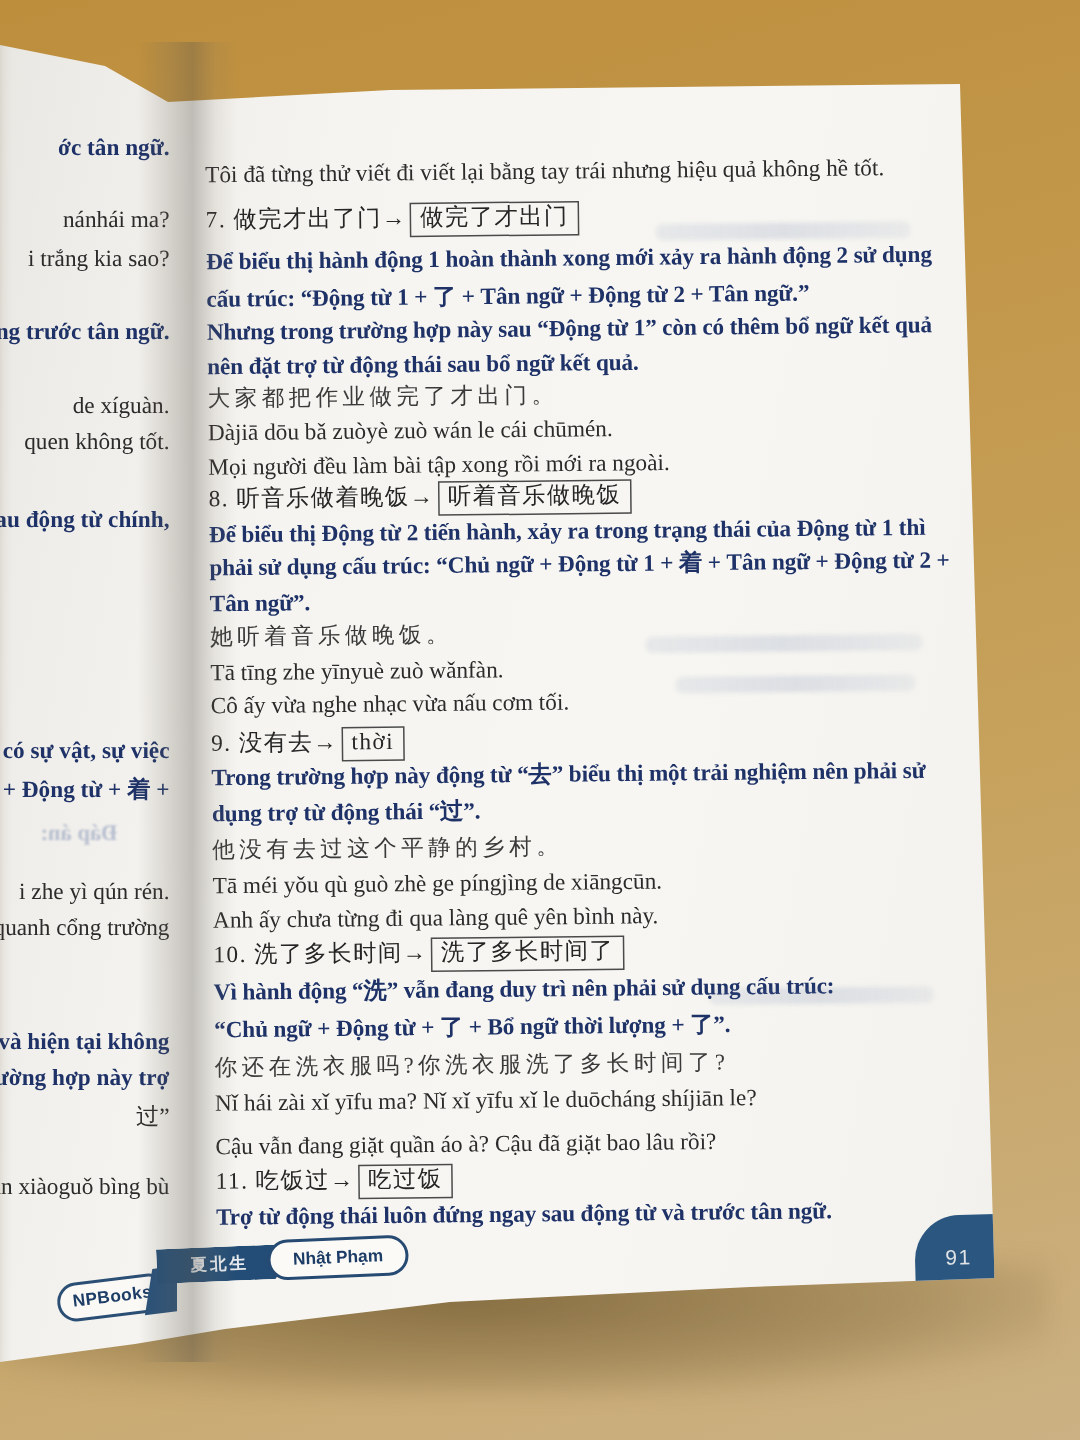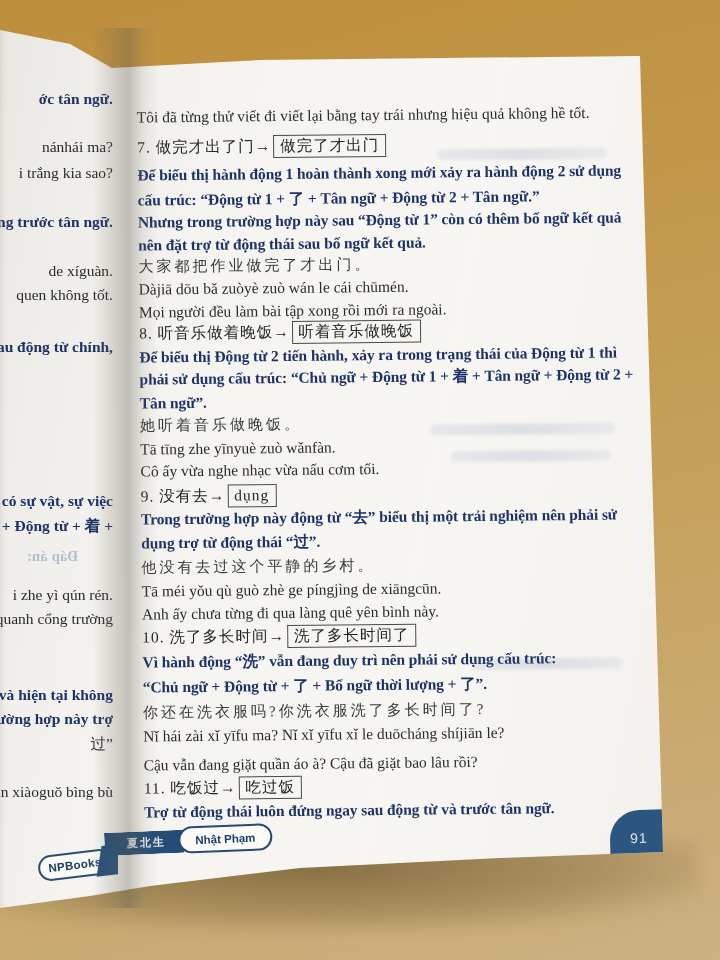--- a/index.html
+++ b/index.html
@@ -133,21 +133,21 @@
           <div class="line zh" style="top: 253px;">大家都把作业做完了才出门。</div>
           <div class="line normal" style="top: 276px;">Dàjiā dōu bǎ zuòyè zuò wán le cái chūmén.</div>
           <div class="line normal" style="top: 299px;">Mọi người đều làm bài tập xong rồi mới ra ngoài.</div>
           <div class="line section" style="top: 320px;"><span>8. 听音乐做着晚饭→</span><span class="box">听着音乐做晚饭</span></div>
           <div class="line bold" style="top: 344px;">Để biểu thị Động từ 2 tiến hành, xảy ra trong trạng thái của Động từ 1 thì</div>
           <div class="line bold" style="top: 366px;">phải sử dụng cấu trúc: “Chủ ngữ + Động từ 1 + 着 + Tân ngữ + Động từ 2 +</div>
           <div class="line bold" style="top: 390px;">Tân ngữ”.</div>
           <div class="line zh" style="top: 412px;">她听着音乐做晚饭。</div>
           <div class="line normal" style="top: 436px;">Tā tīng zhe yīnyuè zuò wǎnfàn.</div>
           <div class="line normal" style="top: 458px;">Cô ấy vừa nghe nhạc vừa nấu cơm tối.</div>
-          <div class="line section" style="top: 483px;"><span>9. 没有去→</span><span class="box">dụng</span></div>
+          <div class="line section" style="top: 483px;"><span>9. 没有去→</span><span class="box">thời</span></div>
           <div class="line bold" style="top: 506px;">Trong trường hợp này động từ “去” biểu thị một trải nghiệm nên phải sử</div>
           <div class="line bold" style="top: 530px;">dụng trợ từ động thái “过”.</div>
           <div class="line zh" style="top: 554px;">他没有去过这个平静的乡村。</div>
           <div class="line normal" style="top: 578px;">Tā méi yǒu qù guò zhè ge píngjìng de xiāngcūn.</div>
           <div class="line normal" style="top: 601px;">Anh ấy chưa từng đi qua làng quê yên bình này.</div>
           <div class="line section" style="top: 624px;"><span>10. 洗了多长时间→</span><span class="box">洗了多长时间了</span></div>
           <div class="line bold" style="top: 649px;">Vì hành động “洗” vẫn đang duy trì nên phải sử dụng cấu trúc:</div>
           <div class="line bold" style="top: 674px;">“Chủ ngữ + Động từ + 了 + Bổ ngữ thời lượng + 了”.</div>
           <div class="line zh" style="top: 699px;">你还在洗衣服吗?你洗衣服洗了多长时间了?</div>
           <div class="line normal" style="top: 723px;">Nǐ hái zài xǐ yīfu ma? Nǐ xǐ yīfu xǐ le duōcháng shíjiān le?</div>

